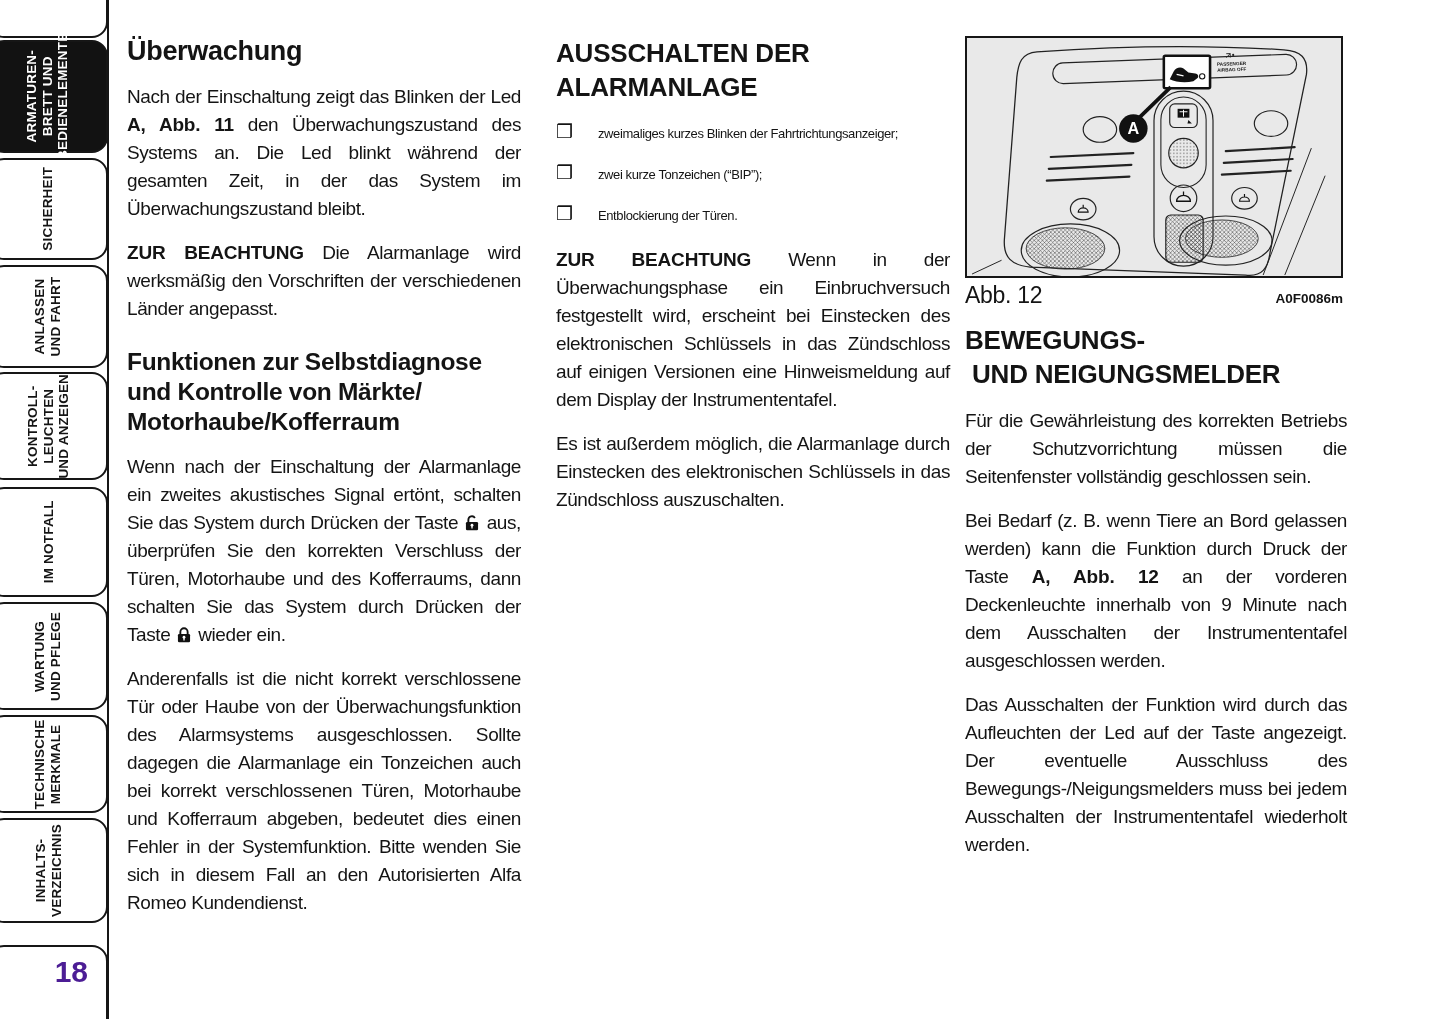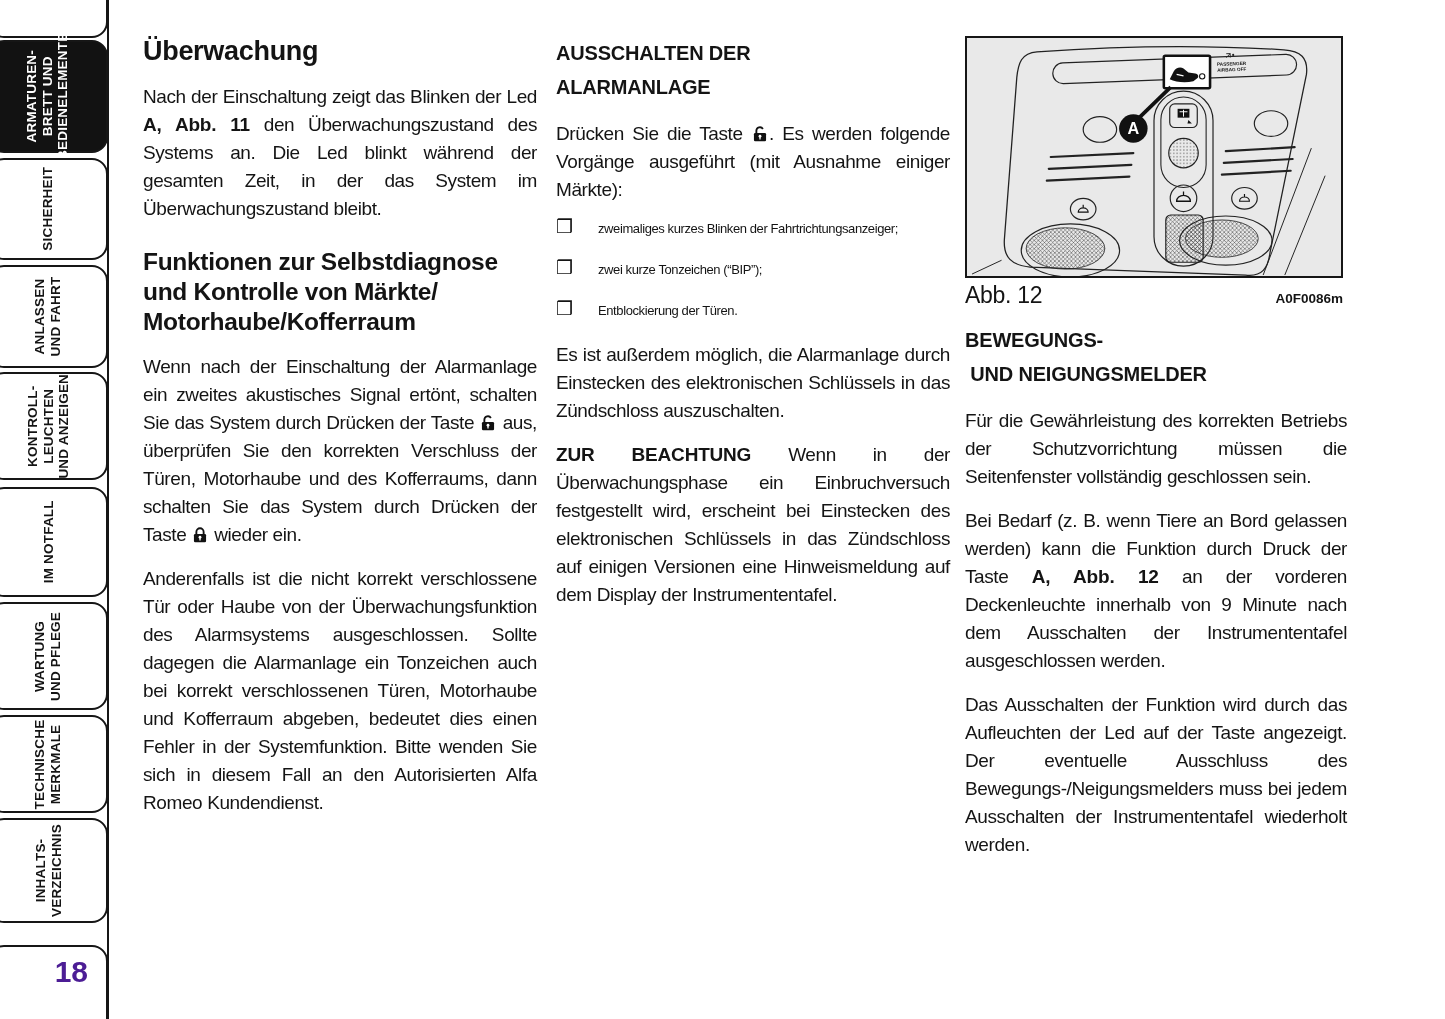--- a/index.html
+++ b/index.html
@@ -21,26 +21,26 @@
   .tab .label{
     transform:rotate(-90deg);
     font-weight:bold;font-size:13.5px;line-height:15.5px;
     text-align:center;white-space:pre-line;letter-spacing:.2px;color:#141414;
   }
   .tab.stub{top:-40px;height:78px}
   .tab.pagetab{top:945px;height:110px;display:block}
   .pagenum{position:absolute;top:8px;right:18px;font-size:30px;font-weight:bold;color:#4c1d95}
   
   .col{position:absolute;top:36px}
-  #col1{left:143px;width:394px}
+  #col1{left:127px;width:394px}
   #col2{left:556px;width:394px}
   #col3{left:965px;width:382px}
   .t-title{font-size:27px;font-weight:bold;letter-spacing:-.3px;margin:0 0 16px}
   .t-sub{font-size:24.5px;line-height:30px;font-weight:bold;letter-spacing:-.3px;margin:24px 0 14px}
-  .t-caps{font-size:20px;line-height:34px;font-weight:bold;letter-spacing:-.2px;white-space:pre-wrap;margin:0 0 16px}
+  .t-caps{font-size:26px;line-height:34px;font-weight:bold;letter-spacing:-.2px;white-space:pre-wrap;margin:0 0 16px}
   p.body{font-size:19px;line-height:28px;letter-spacing:-.4px;text-align:justify;margin:16px 0 11px}
   p.body b{letter-spacing:-.2px}
   .li{display:flex;margin:0 0 13px}
   .li .mk{width:42px;flex:none;font-size:19px;padding-top:0}
   .li .tx{flex:1;font-size:13px;line-height:28px;letter-spacing:-.4px;text-align:justify}
   .lockicon{display:inline-block;vertical-align:-2px;margin:0 2px}
   
   .figframe{
     width:378px;height:242px;box-sizing:border-box;border:2px solid #161616;background:#e9e9e9;
   }
@@ -90,57 +90,52 @@
     </div>
   <div class="tab pagetab">
     <span class="pagenum">18</span>
   </div>
 </div>
 
 <main>
   <section id="col1" class="col">
       <div class="t-title">Überwachung</div>
       <p class="body"><span>Nach der Einschaltung zeigt das Blinken der Led </span><b>A, Abb. 11</b><span> den Überwachungszustand des Systems an. Die Led blinkt während der gesamten Zeit, in der das System im Überwachungszustand bleibt.</span></p>
+      <p class="body"><b>ZUR BEACHTUNG</b><span> Die Alarmanlage wird werksmäßig den Vorschriften der verschiedenen Länder angepasst.</span></p>
       <div class="t-sub">Funktionen zur Selbstdiagnose und Kontrolle von Märkte/ Motorhaube/Kofferraum</div>
       <p class="body"><span>Wenn nach der Einschaltung der Alarmanlage ein zweites akustisches Signal ertönt, schalten Sie das System durch Drücken der Taste </span><svg viewBox="0 0 15 17" width="14" height="16" class="lockicon">
           <path fill="none" stroke="#111" stroke-width="2" d="M3.6,7.5 V5 a3.8,3.8 0 0 1 7,-1.9"></path>
           <rect x="1" y="7.5" width="13" height="8.8" rx="1.4" fill="#111"></rect>
           <circle cx="7.5" cy="10.9" r="1.5" fill="#fff"></circle>
           <rect x="6.8" y="11.6" width="1.4" height="2.8" fill="#fff"></rect>
         </svg><span> aus, überprüfen Sie den korrekten Verschluss der Türen, Motorhaube und des Kofferraums, dann schalten Sie das System durch Drücken der Taste </span><svg viewBox="0 0 15 17" width="14" height="16" class="lockicon">
           <path fill="none" stroke="#111" stroke-width="2" d="M3.6,7.5 V5.2 a3.9,3.9 0 0 1 7.8,0 V7.5"></path>
           <rect x="1" y="7.5" width="13" height="8.8" rx="1.4" fill="#111"></rect>
           <circle cx="7.5" cy="10.9" r="1.5" fill="#fff"></circle>
           <rect x="6.8" y="11.6" width="1.4" height="2.8" fill="#fff"></rect>
         </svg><span> wieder ein.</span></p>
       <p class="body"><span>Anderenfalls ist die nicht korrekt verschlossene Tür oder Haube von der Überwachungsfunktion des Alarmsystems ausgeschlossen. Sollte dagegen die Alarmanlage ein Tonzeichen auch bei korrekt verschlossenen Türen, Motorhaube und Kofferraum abgeben, bedeutet dies einen Fehler in der Systemfunktion. Bitte wenden Sie sich in diesem Fall an den Autorisierten Alfa Romeo Kundendienst.</span></p>
     </section>
   <section id="col2" class="col">
       <div class="t-caps">AUSSCHALTEN DER
 ALARMANLAGE</div>
-      <p class="body"><span>Drücken Sie die Taste </span><svg viewBox="0 0 15 17" width="14" height="16" class="lockicon">
-          <path fill="none" stroke="#111" stroke-width="2" d="M3.6,7.5 V5 a3.8,3.8 0 0 1 7,-1.9"></path>
-          <rect x="1" y="7.5" width="13" height="8.8" rx="1.4" fill="#111"></rect>
-          <circle cx="7.5" cy="10.9" r="1.5" fill="#fff"></circle>
-          <rect x="6.8" y="11.6" width="1.4" height="2.8" fill="#fff"></rect>
-        </svg><span>. Es werden folgende Vorgänge ausgeführt (mit Ausnahme einiger Märkte):</span></p>
       <div class="li">
         <span class="mk">❒</span>
         <span class="tx">zweimaliges kurzes Blinken der Fahrtrichtungsanzeiger;</span>
       </div>
       <div class="li">
         <span class="mk">❒</span>
         <span class="tx">zwei kurze Tonzeichen (“BIP”);</span>
       </div>
       <div class="li">
         <span class="mk">❒</span>
         <span class="tx">Entblockierung der Türen.</span>
       </div>
+      <p class="body"><b>ZUR BEACHTUNG</b><span> Wenn in der Überwachungsphase ein Einbruchversuch festgestellt wird, erscheint bei Einstecken des elektronischen Schlüssels in das Zündschloss auf einigen Versionen eine Hinweismeldung auf dem Display der Instrumententafel.</span></p>
       <p class="body"><span>Es ist außerdem möglich, die Alarmanlage durch Einstecken des elektronischen Schlüssels in das Zündschloss auszuschalten.</span></p>
-      <p class="body"><b>ZUR BEACHTUNG</b><span> Wenn in der Überwachungsphase ein Einbruchversuch festgestellt wird, erscheint bei Einstecken des elektronischen Schlüssels in das Zündschloss auf einigen Versionen eine Hinweismeldung auf dem Display der Instrumententafel.</span></p>
     </section>
   <section id="col3" class="col">
     <div class="figframe">
       <svg viewBox="0 0 378 242" width="374" height="238">
         <defs>
           <pattern id="xh" width="4.2" height="4.2" patternUnits="userSpaceOnUse">
             <path d="M0,4.2 L4.2,0 M0,0 L4.2,4.2" stroke="#4a4a4a" stroke-width="0.55" fill="none"></path>
           </pattern>
           <pattern id="dots" width="3.4" height="3.4" patternUnits="userSpaceOnUse">
             <circle cx="1.7" cy="1.7" r="0.6" fill="#3c3c3c"></circle>

